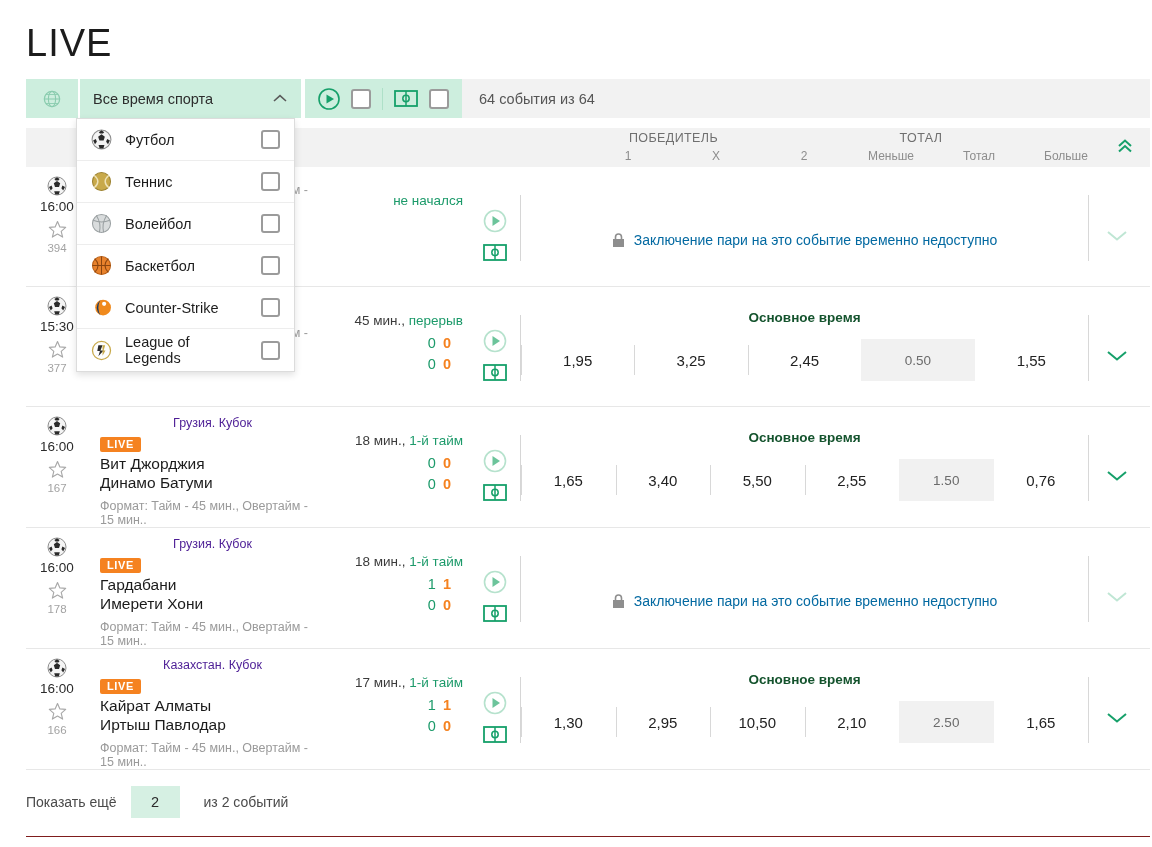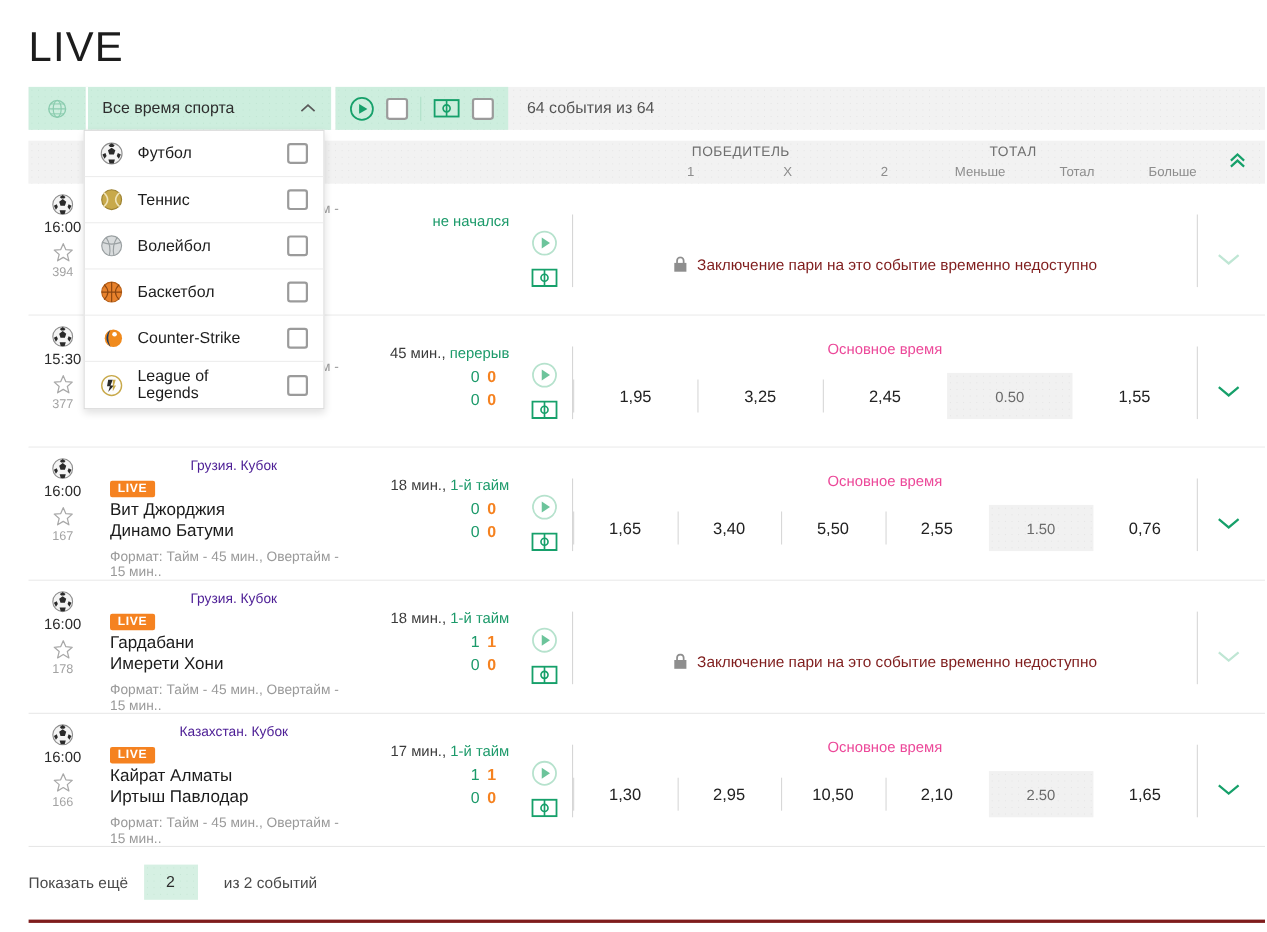--- a/index.html
+++ b/index.html
@@ -190,21 +190,21 @@
     width: 1px; height: 66px; background: #d6d6d6;
   }
 
   .ev-odds {
     width: 567px;
     position: relative;
   }
   .mkt-title {
     position: absolute; top: 23px; left: 0; width: 100%;
     text-align: center;
-    font-size: 13.5px; color: #ec4899;
+    font-size: 13.5px; color: #14532d; font-weight: bold;
   }
   .odds-row {
     position: absolute; top: 52px; left: 0;
     width: 100%;
     display: flex;
     align-items: stretch;
   }
   .cell {
     flex: 1;
     height: 42px;
@@ -222,21 +222,21 @@
     background-image: radial-gradient(#e2e2e2 0.7px, transparent 0.7px);
     background-size: 6px 6px;
     color: #6b6b6b;
     font-size: 13.5px;
   }
   .unavail {
     position: absolute; top: 52px; left: 0; width: 100%;
     height: 42px;
     display: flex; align-items: center; justify-content: center;
     gap: 9px;
-    font-size: 14px; color: #7f1d1d; text-align: center;
+    font-size: 14px; color: #0369a1; text-align: center;
   }
   .lock { width: 13px; height: 15px; }
   .ev-expand {
     width: 62px;
     position: relative;
   }
   .ev-expand .edge {
     position: absolute; left: 0; top: 28px;
     width: 1px; height: 66px; background: #d8d8d8;
   }
@@ -246,21 +246,21 @@
   }
 
   
   .footer {
     position: absolute;
     left: 26px; top: 786px;
     width: 1124px;
     display: flex; align-items: center;
     gap: 0px;
     font-size: 14px; color: #4a4a4a;
-    border-bottom: 3px solid #7f1d1d;
+    border-bottom: 1px solid #7f1d1d;
     padding-bottom: 18px;
   }
   .fo-label { margin-right: 14px; }
   .fo-box {
     width: 49px; height: 32px;
     background: #d6f0e3;
     background-image: radial-gradient(#c5e6d4 0.7px, transparent 0.7px);
     background-size: 6px 6px;
     display: flex; align-items: center; justify-content: center;
     font-size: 14.5px; color: #2b2b2b;

